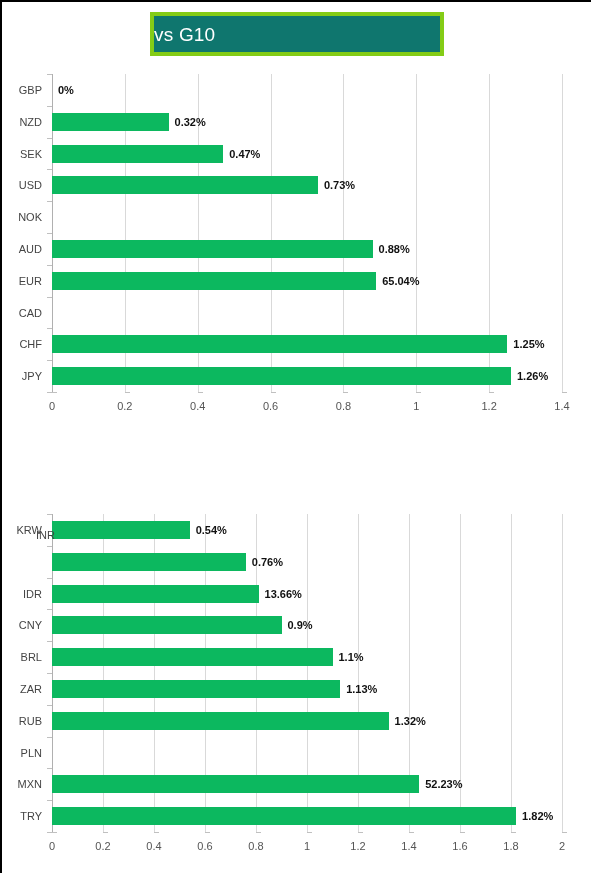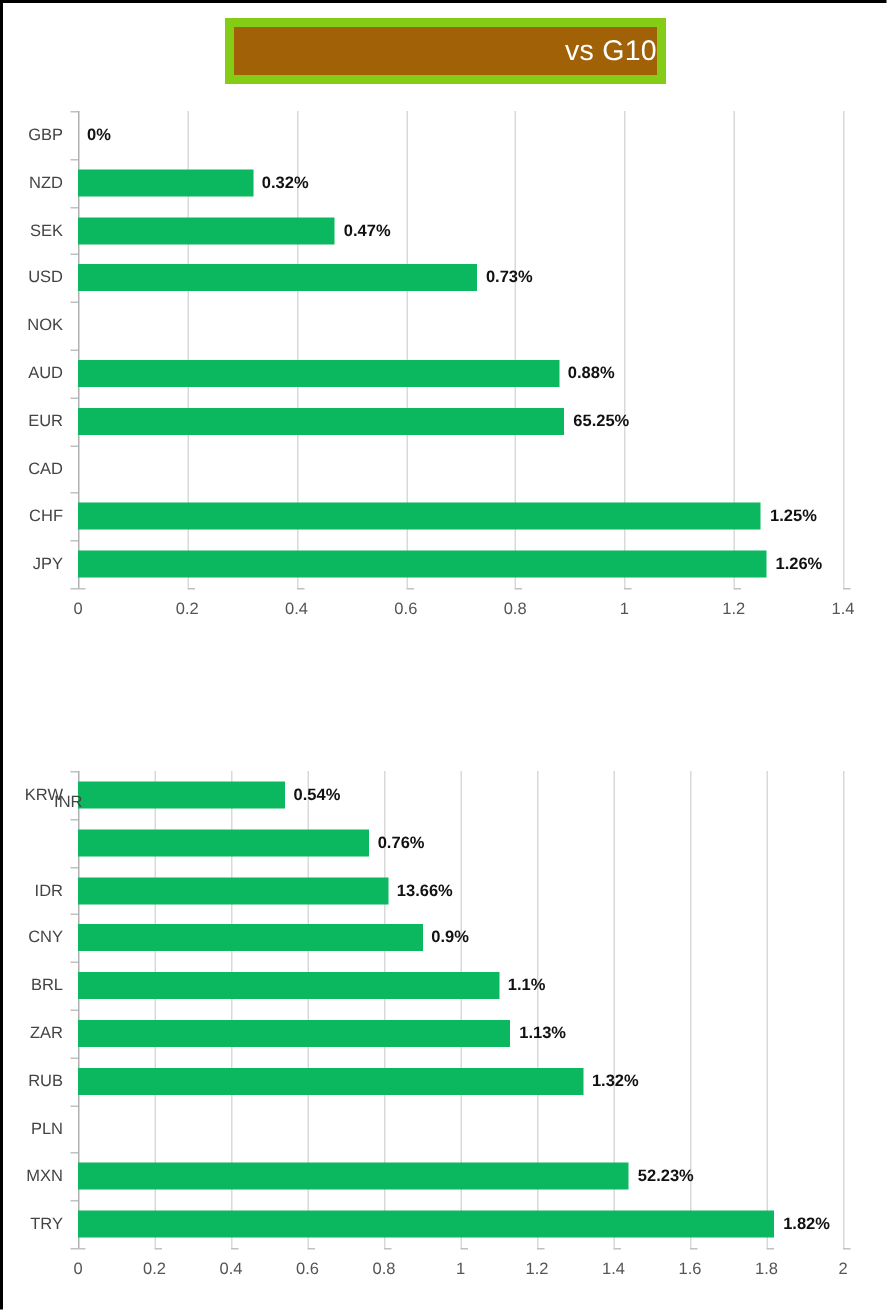--- a/index.html
+++ b/index.html
@@ -21,26 +21,26 @@
     height: 873px;
     background: #ffffff;
     border-left: 2px solid #000000;
     border-top: 2px solid #000000;
     box-sizing: border-box;
   }
 
   
   .chart-title-bar {
     position: absolute;
-    background: #a16207;
-    border: 6px solid #84cc16;
+    background: #0f766e;
+    border: 4px solid #84cc16;
     box-sizing: border-box;
     display: flex;
     align-items: center;
-    justify-content: flex-end;
+    justify-content: flex-start;
   }
   .chart-title-bar .title-text {
     color: #ffffff;
     font-size: 19px;
     font-weight: 400;
     letter-spacing: 0.2px;
     line-height: 1;
   }
 
   
@@ -143,21 +143,21 @@
         <div class="bar-row" style="top: 102.3px; height: 18px;">
           <div class="bar" style="width: 265.929px; background: rgb(12, 184, 95);"></div>
           <div class="bar-value" style="left: 271.929px;">0.73%</div>
         </div>
         <div class="bar-row" style="top: 165.9px; height: 18px;">
           <div class="bar" style="width: 320.571px; background: rgb(12, 184, 95);"></div>
           <div class="bar-value" style="left: 326.571px;">0.88%</div>
         </div>
         <div class="bar-row" style="top: 197.7px; height: 18px;">
           <div class="bar" style="width: 324.214px; background: rgb(12, 184, 95);"></div>
-          <div class="bar-value" style="left: 330.214px;">65.25%</div>
+          <div class="bar-value" style="left: 330.214px;">65.04%</div>
         </div>
         <div class="bar-row" style="top: 261.3px; height: 18px;">
           <div class="bar" style="width: 455.357px; background: rgb(12, 184, 95);"></div>
           <div class="bar-value" style="left: 461.357px;">1.25%</div>
         </div>
         <div class="bar-row" style="top: 293.1px; height: 18px;">
           <div class="bar" style="width: 459px; background: rgb(12, 184, 95);"></div>
           <div class="bar-value" style="left: 465px;">1.26%</div>
         </div>
       </div>

